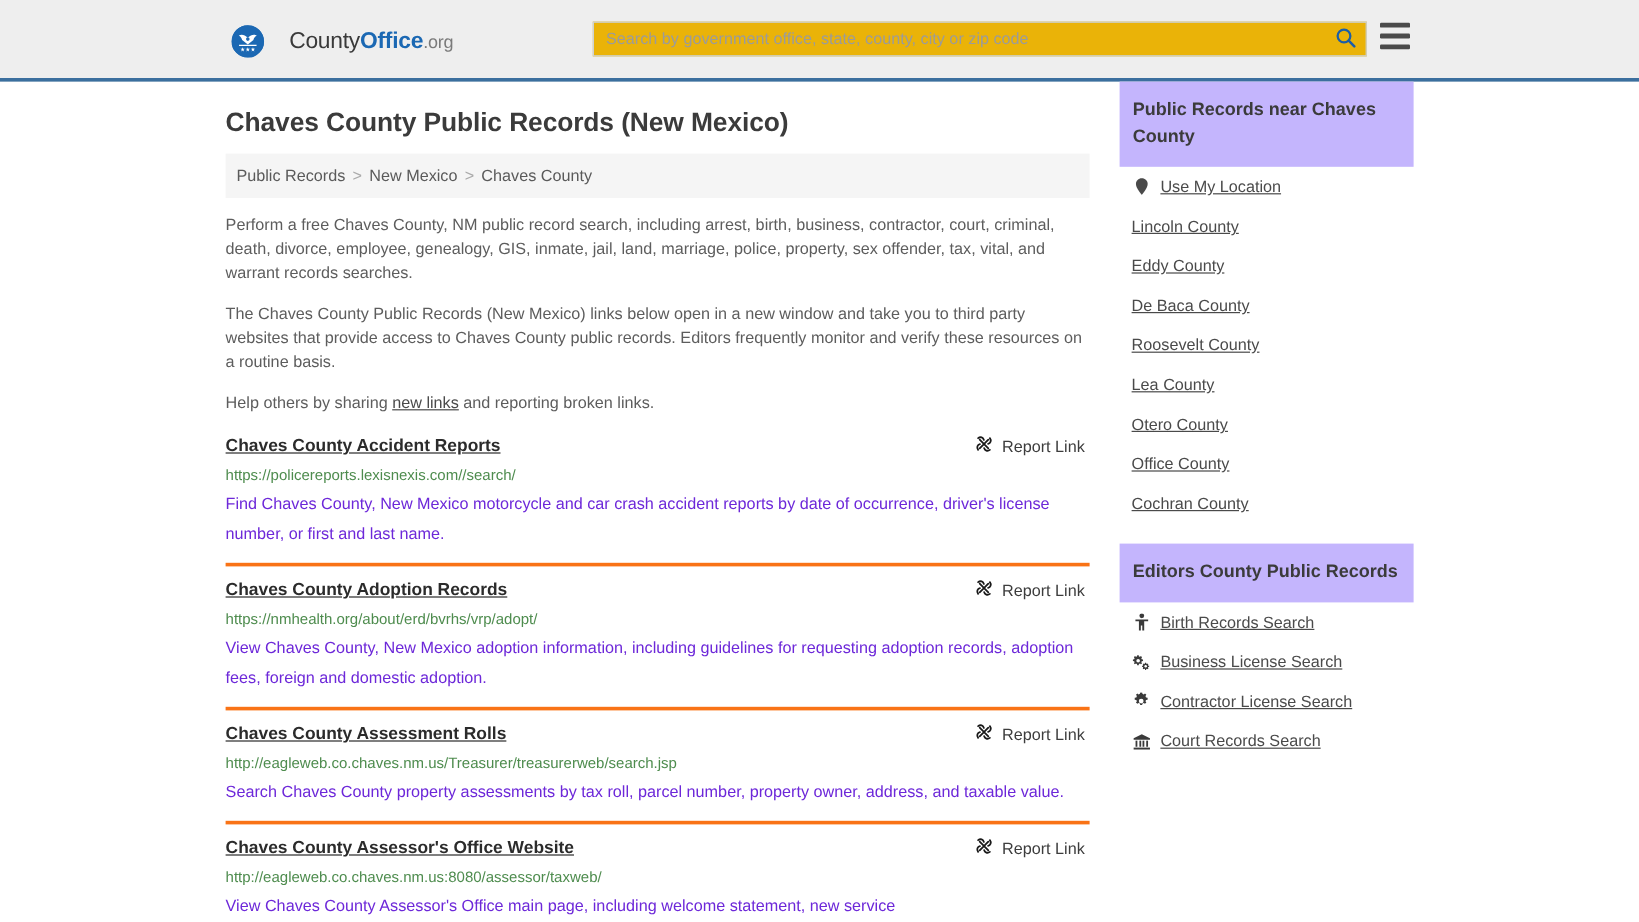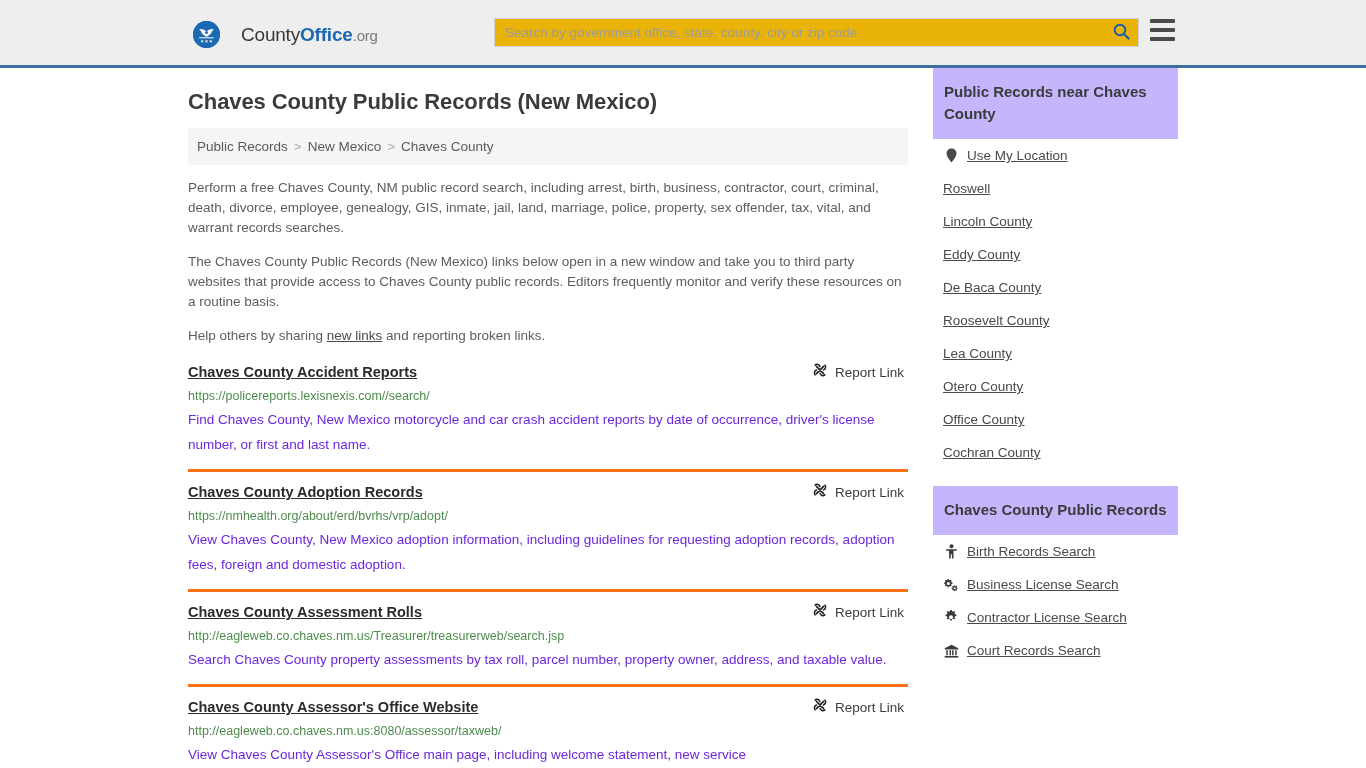--- a/index.html
+++ b/index.html
@@ -385,23 +385,20 @@
         <ul class="side-list">
           <li>
             <span class="side-icon">
               <svg width="11" height="15" viewBox="0 0 11 15" aria-hidden="true">
                 <path d="M5.5 0.6 C2.7 0.6 .6 2.7 .6 5.4 C.6 8.9 5.5 14.4 5.5 14.4 C5.5 14.4 10.4 8.9 10.4 5.4 C10.4 2.7 8.3 .6 5.5 .6 Z" fill="#4a4a4a"></path>
               </svg>
             </span>
             <span class="side-link">Use My Location</span>
           </li>
           <li>
-            <span class="side-link">Roswell</span>
-          </li>
-          <li>
             <span class="side-link">Lincoln County</span>
           </li>
           <li>
             <span class="side-link">Eddy County</span>
           </li>
           <li>
             <span class="side-link">De Baca County</span>
           </li>
           <li>
             <span class="side-link">Roosevelt County</span>
@@ -417,21 +414,21 @@
           </li>
           <li>
             <span class="side-link">Cochran County</span>
           </li>
         </ul>
       </div>
 
       <div class="panel-gap"></div>
 
       <div class="side-panel">
-        <div class="side-head">Chaves County Public Records</div>
+        <div class="side-head">Editors County Public Records</div>
         <ul class="side-list">
           <li>
             <span class="side-icon">
               <svg width="13" height="15" viewBox="0 0 13 15" aria-hidden="true">
                 <circle cx="6.5" cy="2.2" r="2" fill="#3a3a3a"></circle>
                 <path d="M1.2 5.2 h10.6 v1.5 h-3.3 v7.8 h-1.6 v-4.2 h-1.2 v4.2 h-1.6 v-7.8 h-2.9 z" fill="#3a3a3a"></path>
               </svg>
             </span>
             <span class="side-link">Birth Records Search</span>
           </li>

